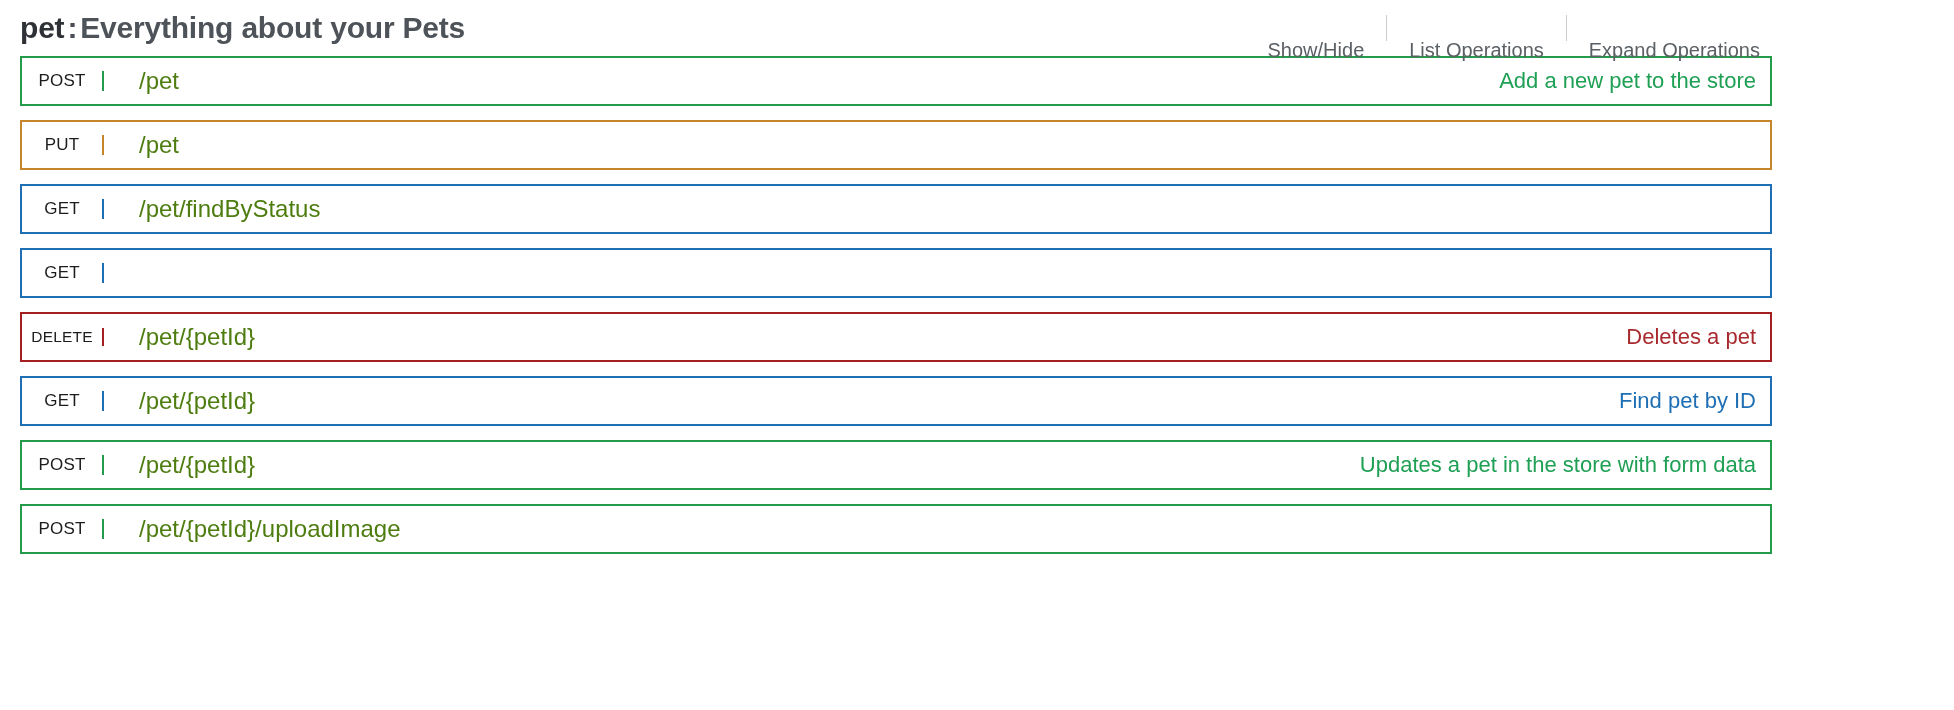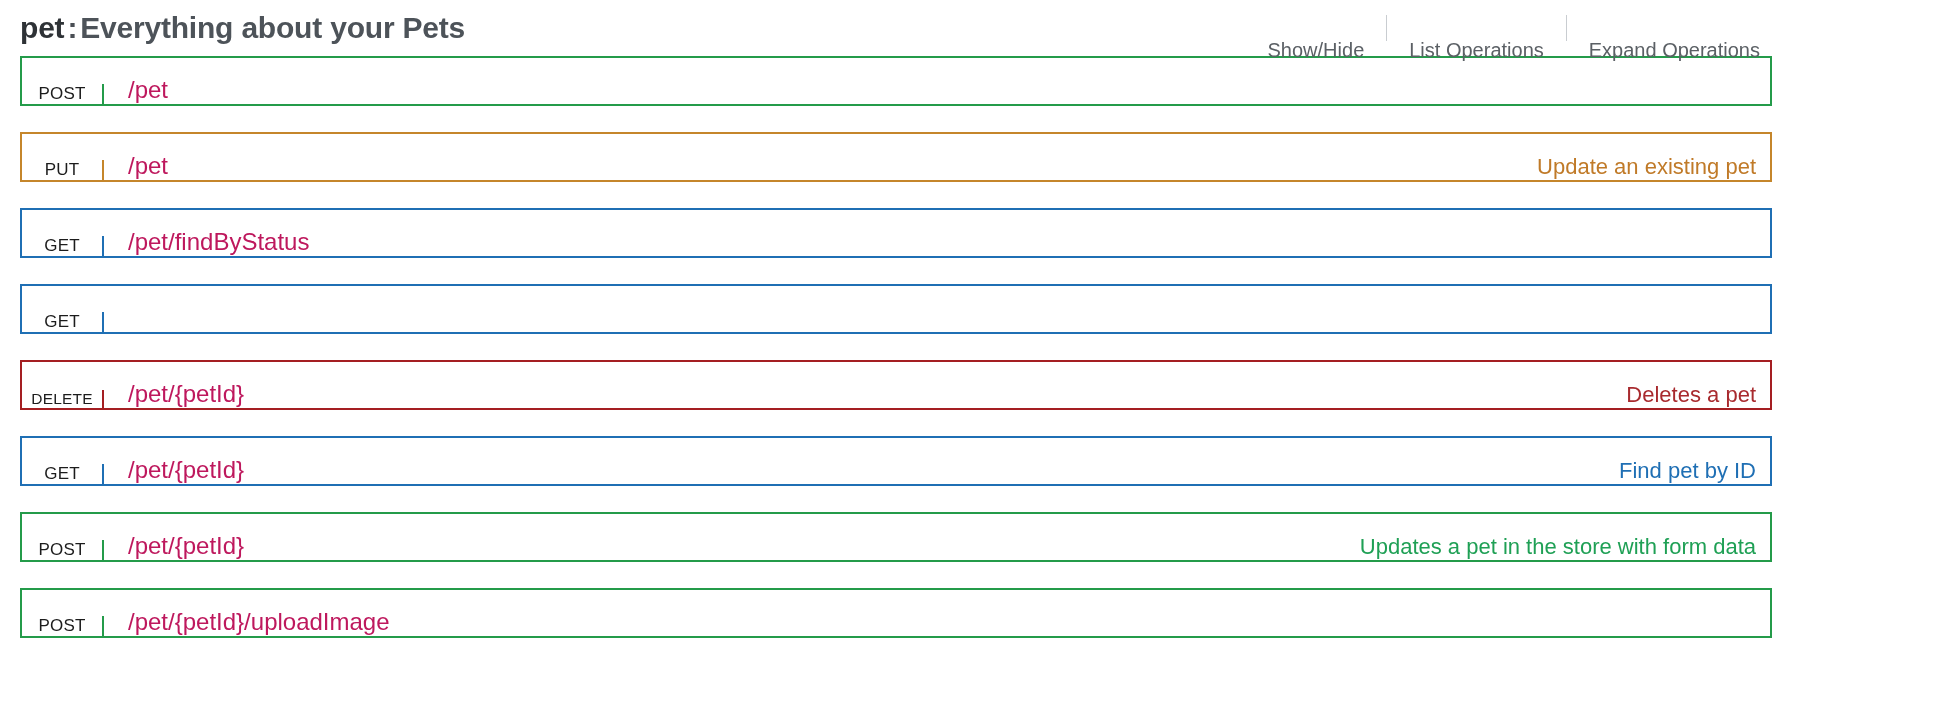--- a/index.html
+++ b/index.html
@@ -73,45 +73,45 @@
     flex: 0 0 1px;
   }
 
   
   .ops-list {
     display: block;
   }
   .op-row {
     box-sizing: border-box;
     display: flex;
-    align-items: flex-end;
+    align-items: center;
     height: 50px;
-    margin-bottom: 26px;
+    margin-bottom: 14px;
     border: 2px solid #cccccc;
     background: #ffffff;
     cursor: pointer;
   }
   .op-method {
     box-sizing: border-box;
     width: 82px;
     flex: 0 0 82px;
     display: flex;
     align-items: center;
     justify-content: center;
     border-right: 2px solid #cccccc;
     font-size: 17px;
     letter-spacing: 0.2px;
     color: #1c1c1c;
   }
   .op-path {
     display: flex;
     align-items: center;
-    padding-left: 24px;
+    padding-left: 35px;
     font-size: 24px;
-    color: #be185d;
+    color: #4d7c0f;
     white-space: nowrap;
   }
   .op-desc {
     margin-left: auto;
     display: flex;
     align-items: center;
     padding-right: 14px;
     font-size: 22px;
     white-space: nowrap;
     text-align: right;
@@ -152,26 +152,26 @@
       <span class="opt-divider"></span>
       <a class="opt-link">Expand Operations</a>
     </div>
   </div>
 
   <div class="ops-list">
 
     <div class="op-row m-post">
       <div class="op-method">POST</div>
       <div class="op-path">/pet</div>
+      <div class="op-desc">Add a new pet to the store</div>
     </div>
 
     <div class="op-row m-put">
       <div class="op-method">PUT</div>
       <div class="op-path">/pet</div>
-      <div class="op-desc">Update an existing pet</div>
     </div>
 
     <div class="op-row m-get">
       <div class="op-method">GET</div>
       <div class="op-path">/pet/findByStatus</div>
     </div>
 
     <div class="op-row m-get">
       <div class="op-method">GET</div>
     </div>

